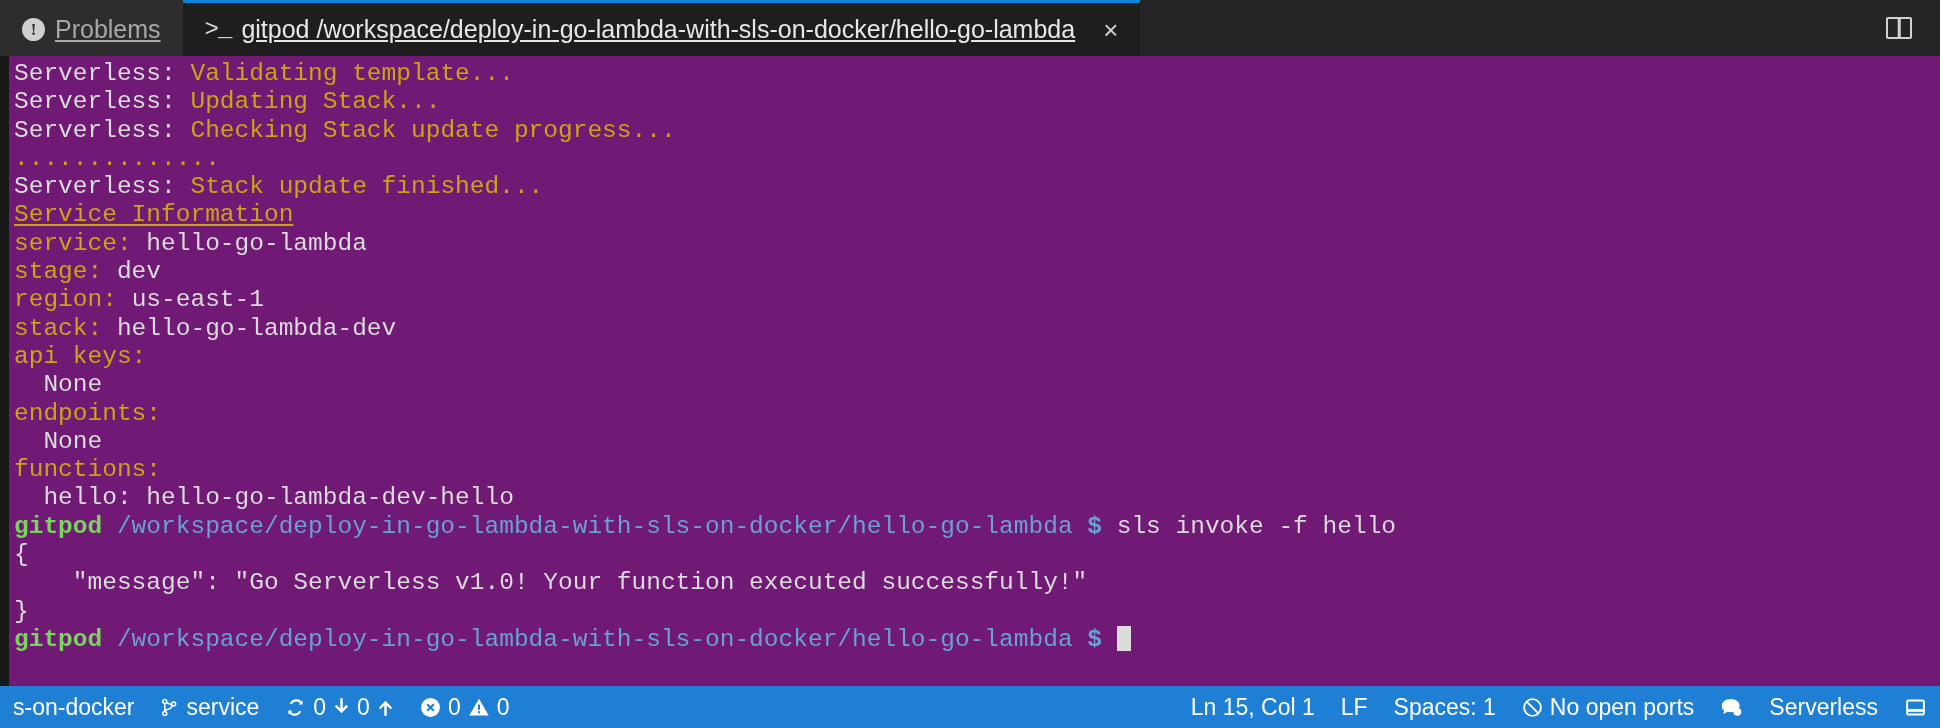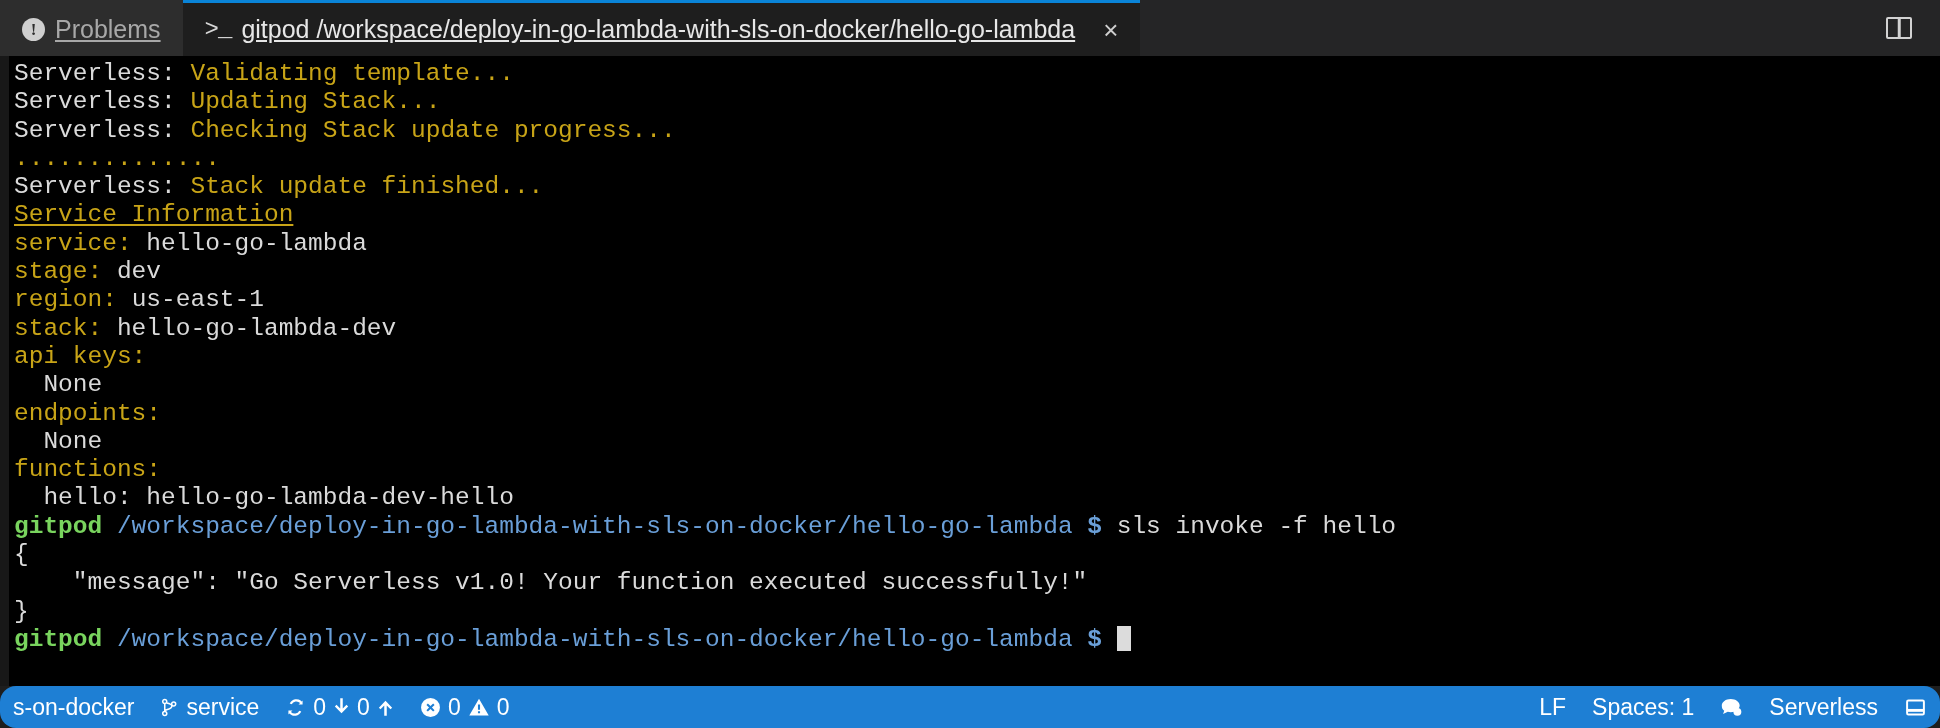--- a/index.html
+++ b/index.html
@@ -59,21 +59,21 @@
     position: relative; cursor: pointer;
   }
   .split-icon::after {
     content: ""; position: absolute; left: 50%; top: 0; bottom: 0;
     width: 2.5px; background: #d2d2d2; transform: translateX(-50%);
   }
 
   
   .terminal {
     position: absolute; top: 56px; left: 0; right: 0; bottom: 42px;
-    background: #000000;
+    background: #701a75;
     padding: 4px 0 0 0;
     overflow: hidden;
   }
   .term-gutter {
     position: absolute; left: 0; top: 0; bottom: 0; width: 9px;
     background: #181818;
   }
   .term-lines {
     position: absolute; left: 14px; right: 0; top: 4px;
     font-family: "Liberation Mono", "DejaVu Sans Mono", monospace;
@@ -93,21 +93,20 @@
     background: #dcdcdc; vertical-align: -5px;
   }
 
   
   .statusbar {
     position: absolute; left: 0; right: 0; bottom: 0; height: 42px;
     background: #1e7fd4;
     display: flex; align-items: center;
     color: #ffffff;
     font-size: 23px;
-    border-radius: 16px;
   }
   .sb-left { display: flex; align-items: center; }
   .sb-right { display: flex; align-items: center; margin-left: auto; }
   .sb-item {
     display: flex; align-items: center; gap: 7px;
     padding: 0 13px; height: 42px; cursor: pointer; white-space: nowrap;
   }
   .sb-ico { display: inline-flex; align-items: center; }
   .sb-ico svg { display: block; }
 </style>
@@ -192,29 +191,41 @@
           <svg width="22" height="21" viewBox="0 0 16 16" fill="#ffffff">
             <path d="M8 1.3L15.4 14H.6L8 1.3zm-.8 4.4v4.1h1.6V5.7H7.2zm0 5.1v1.6h1.6v-1.6H7.2z"></path>
           </svg>
         </span>
         <span>0</span>
       </div>
     </div>
 
     <div class="sb-right">
 
+      <div class="sb-item">
+        <span>Ln 15, Col 1</span>
+      </div>
 
       <div class="sb-item">
         <span>LF</span>
       </div>
 
       <div class="sb-item">
         <span>Spaces: 1</span>
       </div>
 
+      <div class="sb-item">
+        <span class="sb-ico">
+          <svg width="21" height="21" viewBox="0 0 16 16" fill="none" stroke="#ffffff" stroke-width="1.4">
+            <circle cx="8" cy="8" r="6.4"></circle>
+              <path d="M3.6 3.6l8.8 8.8"></path>
+          </svg>
+        </span>
+        <span>No open ports</span>
+      </div>
 
       <div class="sb-item">
         <span class="sb-ico">
           <svg width="23" height="21" viewBox="0 0 18 16" fill="#ffffff">
             <path d="M8.4 1.3c3.9 0 7 2.3 7 5.2s-3.1 5.2-7 5.2c-.8 0-1.6-.1-2.3-.3L2.4 13l.9-2.4C2 9.7 1.4 8.5 1.4 6.5c0-2.9 3.1-5.2 7-5.2z"></path>
             <circle cx="13.6" cy="11.4" r="3.1"></circle>
           </svg>
         </span>
       </div>
 

